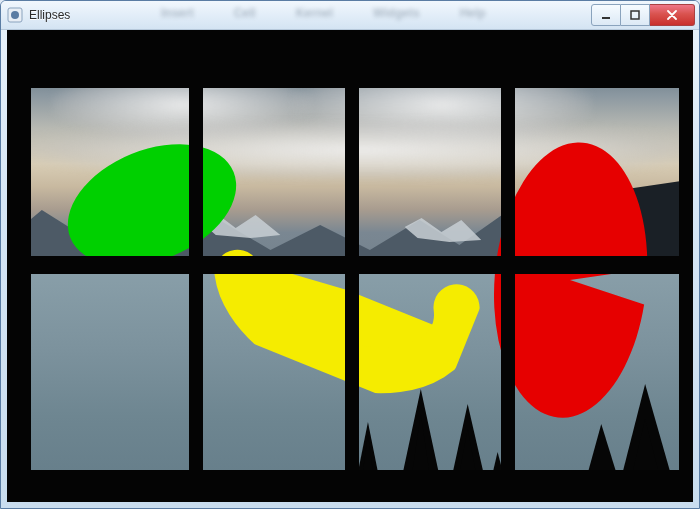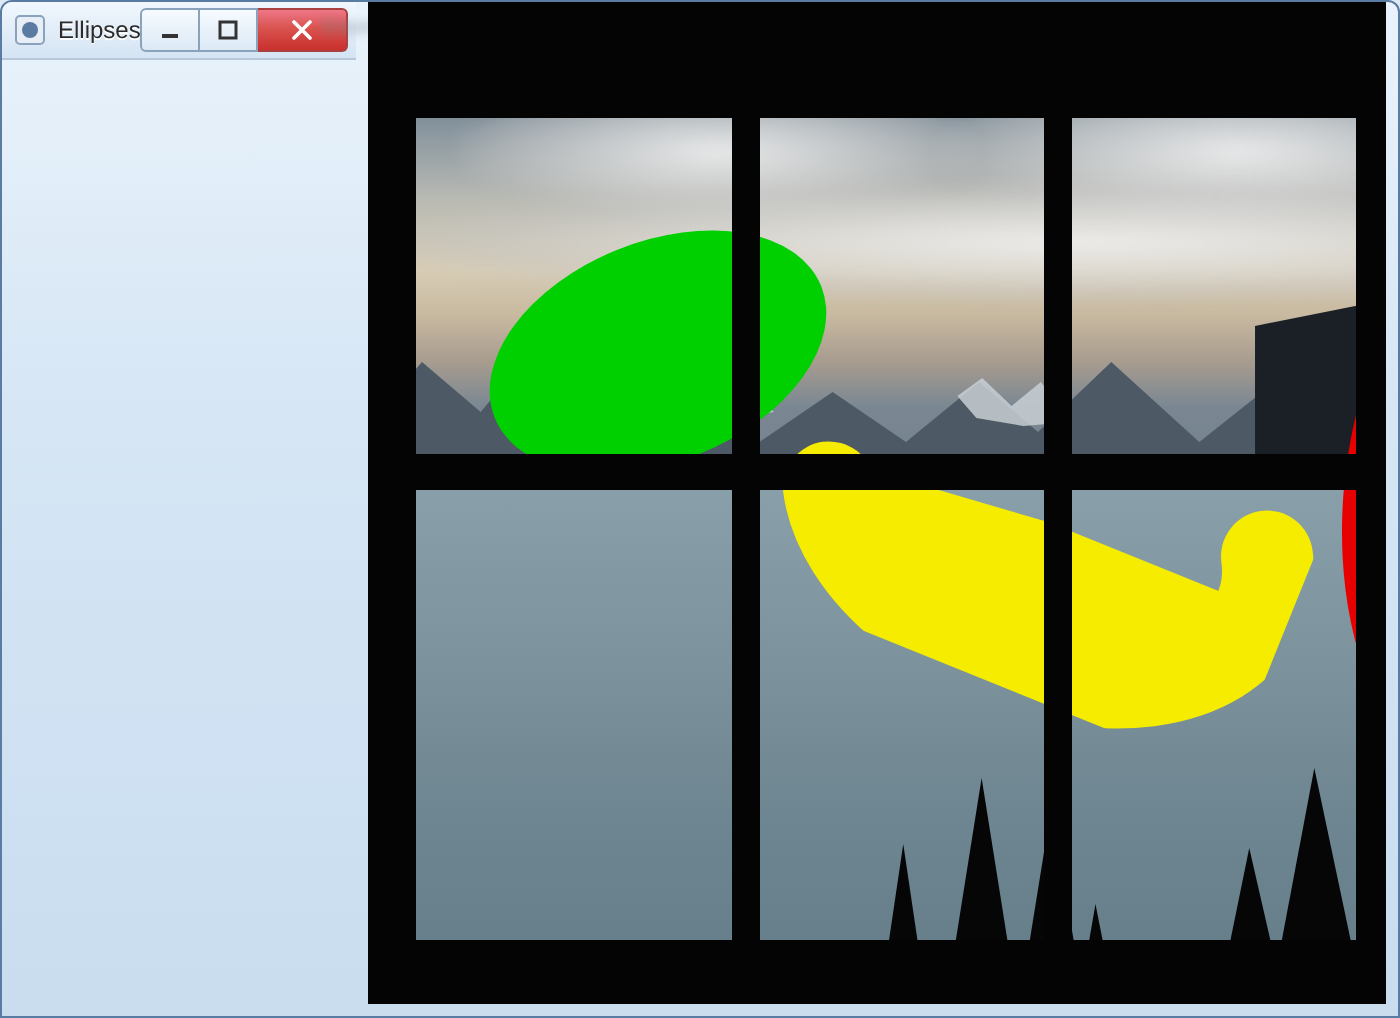--- a/index.html
+++ b/index.html
@@ -14,21 +14,21 @@
   }
   
   .window {
     width: 700px;
     height: 509px;
     box-sizing: border-box;
     border: 1px solid #5a7ca3;
     border-radius: 6px 6px 0 0;
     background: linear-gradient(to bottom, #eaf3fb 0%, #d6e6f5 40%, #c9ddef 100%);
     display: flex;
-    flex-direction: row;
+    flex-direction: column;
     overflow: hidden;
     position: relative;
   }
   .titlebar {
     height: 28px;
     display: flex;
     align-items: center;
     padding: 0 4px 0 6px;
     background: linear-gradient(to bottom, #f1f7fd, #d4e4f3);
     border-bottom: 1px solid #b6c8da;

